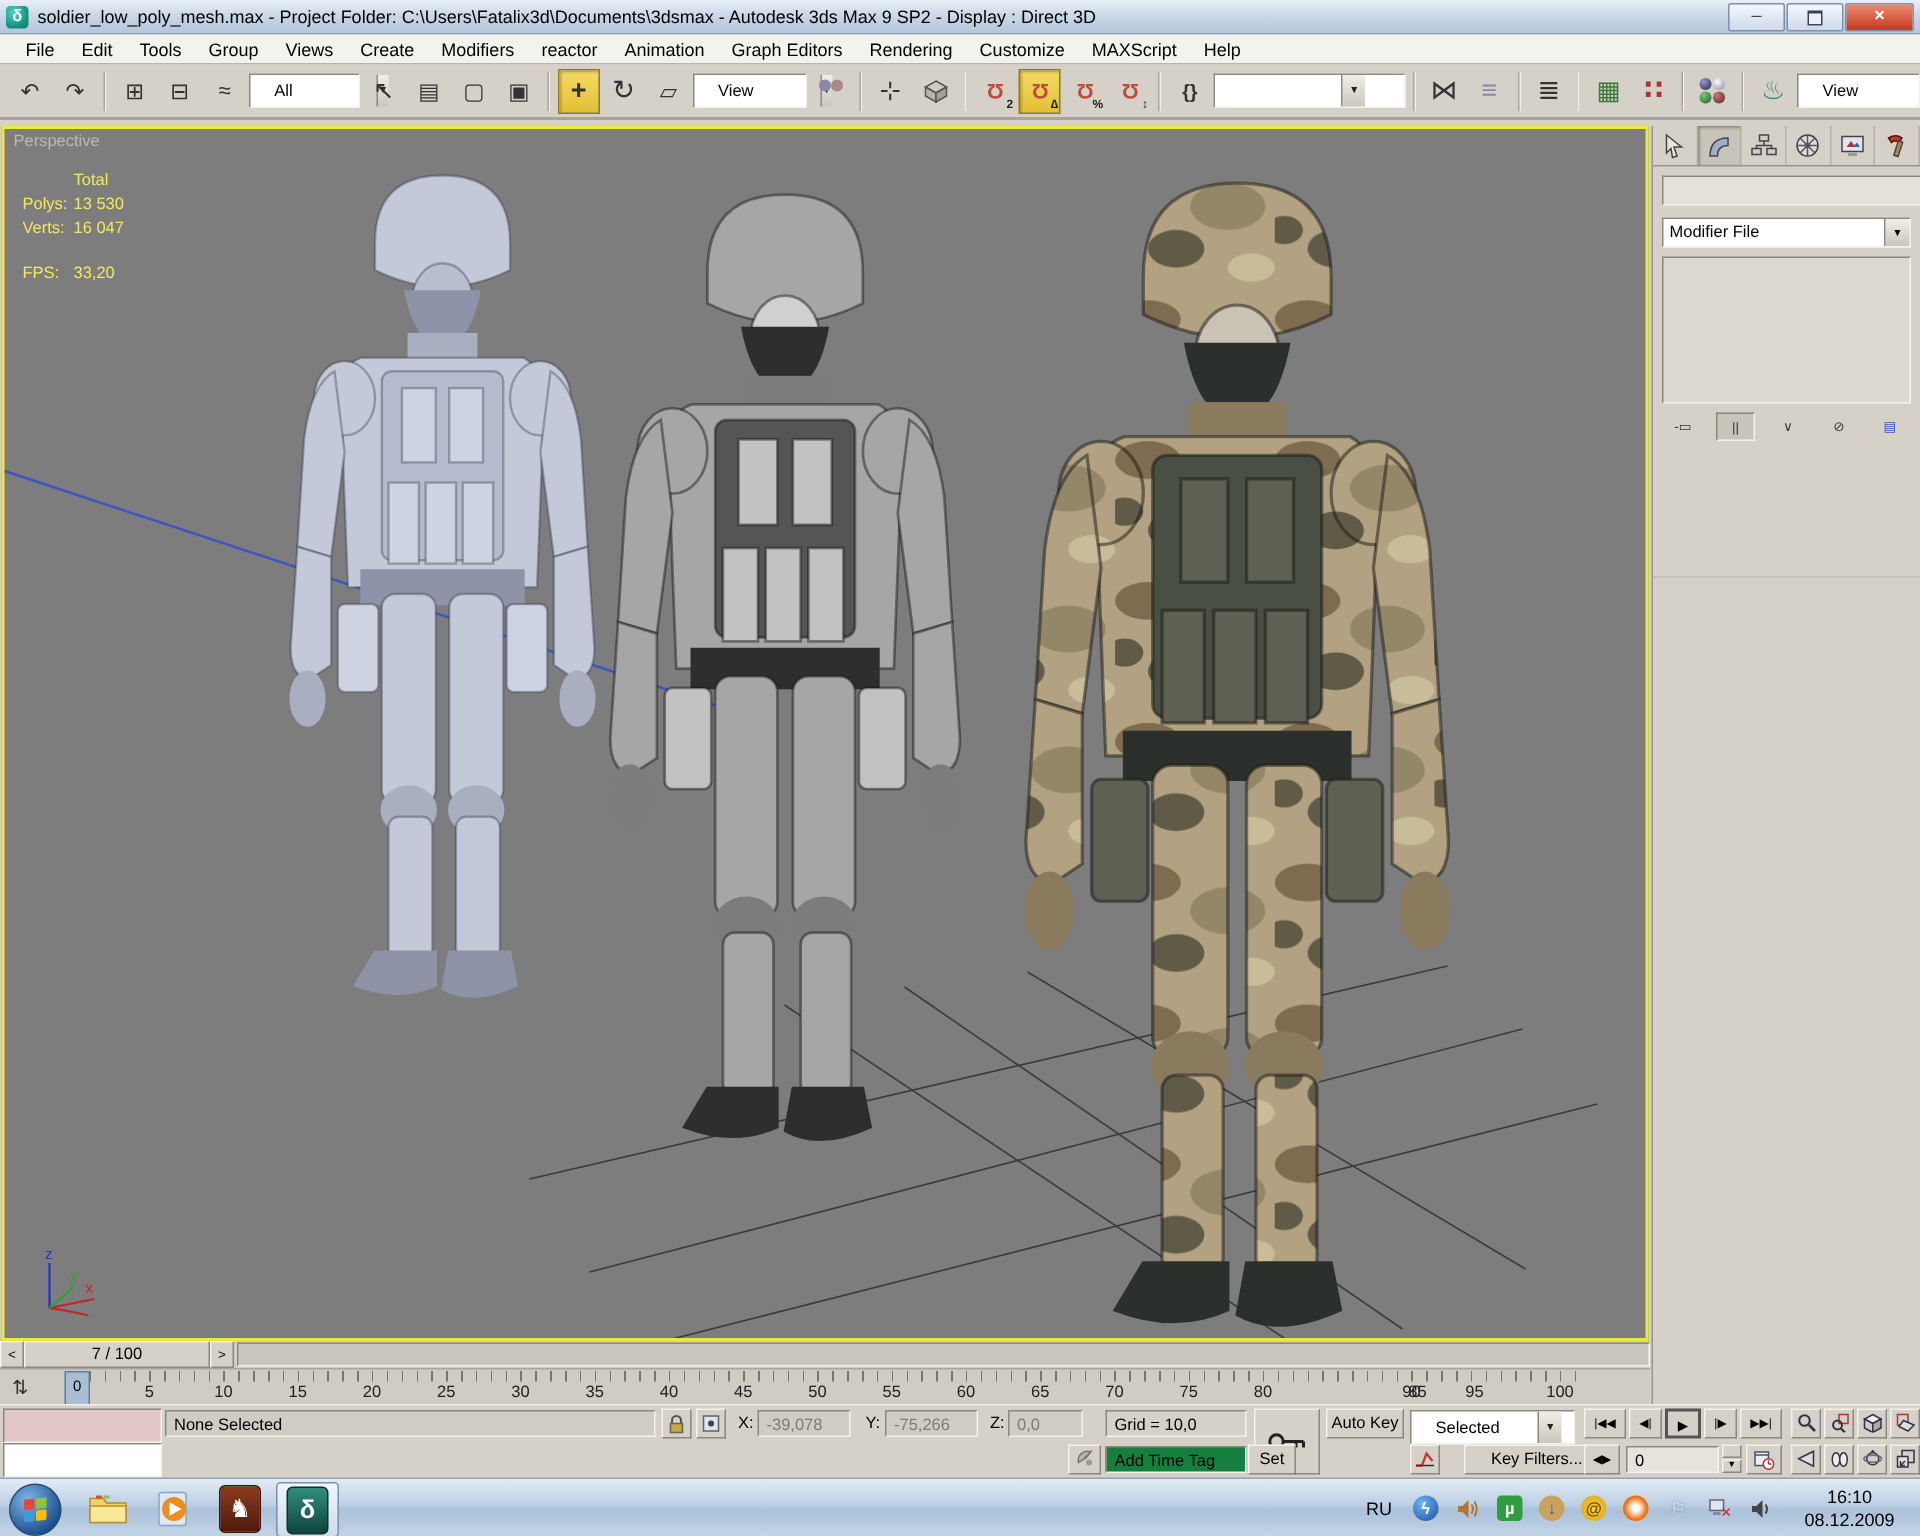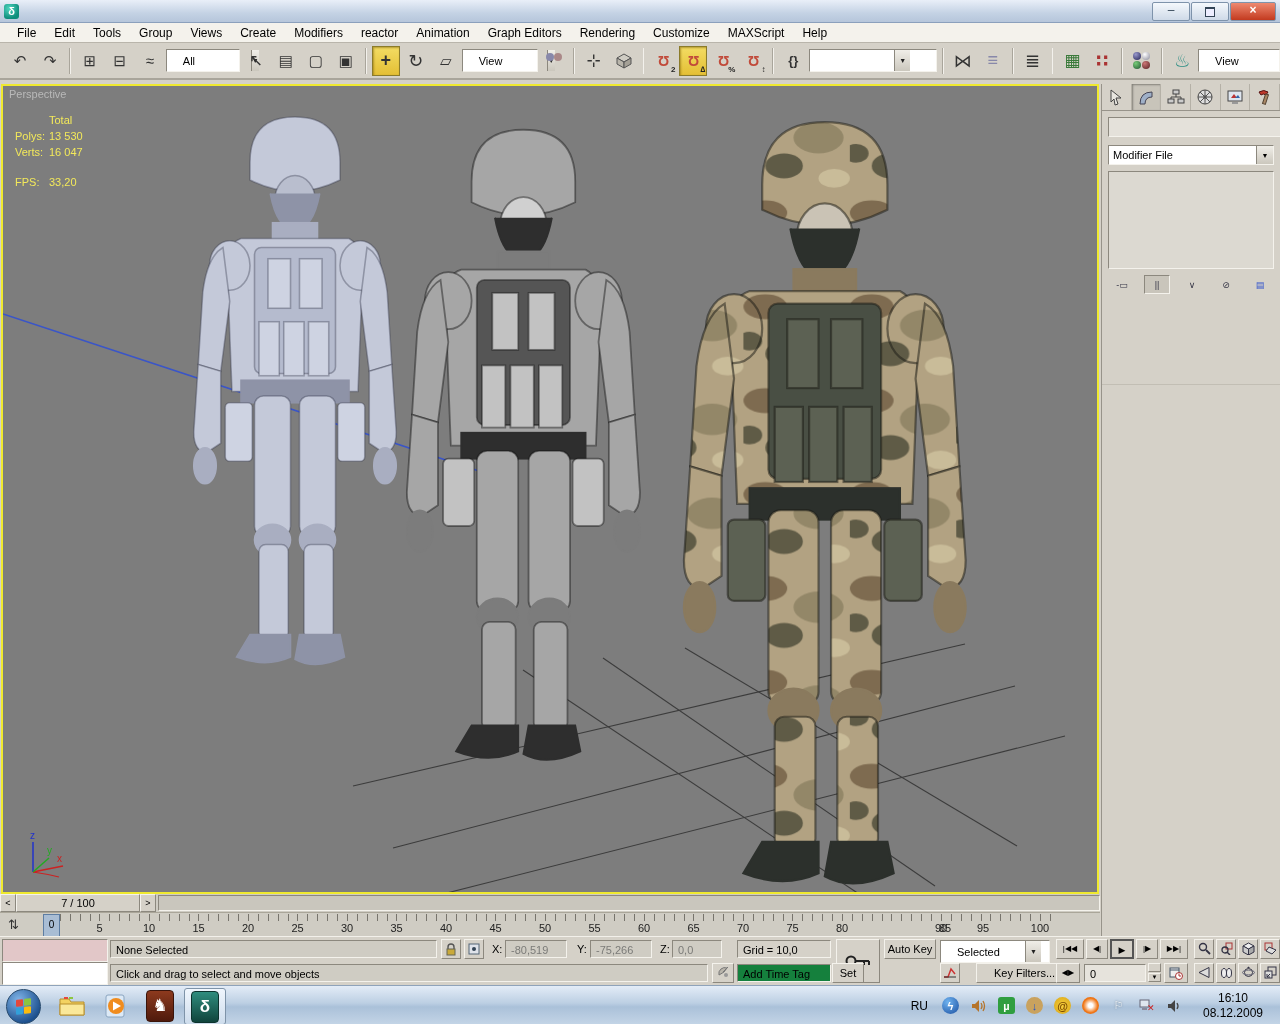--- a/index.html
+++ b/index.html
@@ -120,20 +120,21 @@
           #sB .face{fill:#d0d0d0} #sB *{stroke:rgba(20,20,20,0.45);stroke-width:0.7}#sC .base{fill:url(#camoPat)} #sC .shade{fill:#8a7a5e;stroke:#8a7a5e}
           #sC .vest{fill:#494f44} #sC .pouch{fill:#5c6153}
           #sC .dark{fill:#2c302c;stroke:#2c302c}
           #sC .face{fill:#cac3b5} #sC *{stroke:rgba(25,25,20,0.5);stroke-width:0.7}</style></head>
 <body>
 
 <div id="root">
 
   <div class="titlebar">
     <div class="appicon">δ</div>
+    <div class="title-text">soldier_low_poly_mesh.max      - Project Folder: C:\Users\Fatalix3d\Documents\3dsmax      - Autodesk 3ds Max 9 SP2      - Display : Direct 3D</div>
     <div class="winbtns">
       <div class="wbtn">–</div>
       <div class="wbtn"><span class="restore-glyph"></span></div>
       <div class="wbtn close">×</div>
     </div>
   </div>
 
   <div class="menubar" id="menubar">
       <span class="menu-item">File</span>
       <span class="menu-item">Edit</span>
@@ -533,28 +534,27 @@
           <rect x="1" y="6" width="8" height="6" fill="#c9a93a" stroke="#665"></rect>
         </svg>
     </div>
     <div class="btn" style="left:464px;top:2px;width:20px">
       <svg width="12" height="12" viewBox="0 0 12 12" style="margin-top:3px">
           <rect x="1" y="1" width="10" height="10" fill="#dfe3ea" stroke="#567"></rect>
           <circle cx="6" cy="6" r="2" fill="#345"></circle>
         </svg>
     </div>
     <div class="lbl" style="left:492px;top:2px">X:</div>
-    <div class="fld gray" style="left:505px;top:3px;width:62px">-80,519</div>
+    <div class="fld gray" style="left:505px;top:3px;width:62px">-39,078</div>
     <div class="lbl" style="left:577px;top:2px">Y:</div>
     <div class="fld gray" style="left:590px;top:3px;width:62px">-75,266</div>
     <div class="lbl" style="left:660px;top:2px">Z:</div>
     <div class="fld gray" style="left:672px;top:3px;width:50px">0,0</div>
     <div class="fld" style="left:737px;top:3px;width:94px;background:#d5d1c8">Grid = 10,0</div>
 
-    <div class="fld" style="left:110px;top:27px;width:598px">Click and drag to select and move objects</div>
     <div class="btn" style="left:712px;top:26px;width:22px">
       <svg width="13" height="13" viewBox="0 0 13 13" style="margin-top:2px">
           <path d="M2,9 A6,6 0 0 1 10,2 L7,6 Z" fill="#b9b5ab" stroke="#777"></path>
           <circle cx="9" cy="9" r="2" fill="#999"></circle>
           <line x1="6" y1="6" x2="11" y2="1" stroke="#777"></line>
         </svg>
     </div>
     <div class="fld" style="left:737px;top:27px;width:94px;background:#15803d">Add Time Tag</div>
 
     <div class="btn" style="left:836px;top:2px;width:44px;height:44px">

